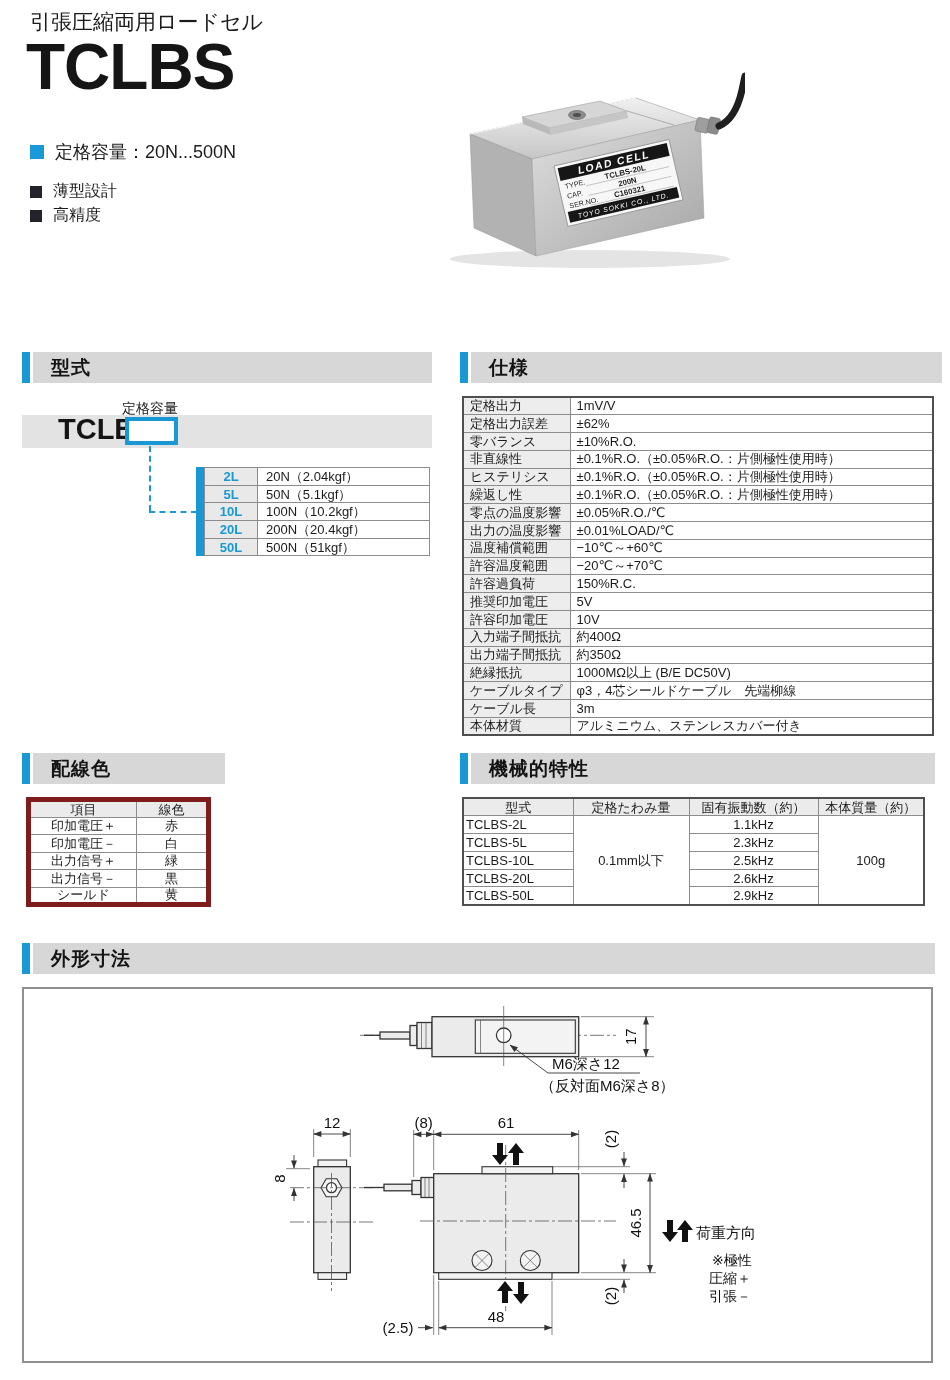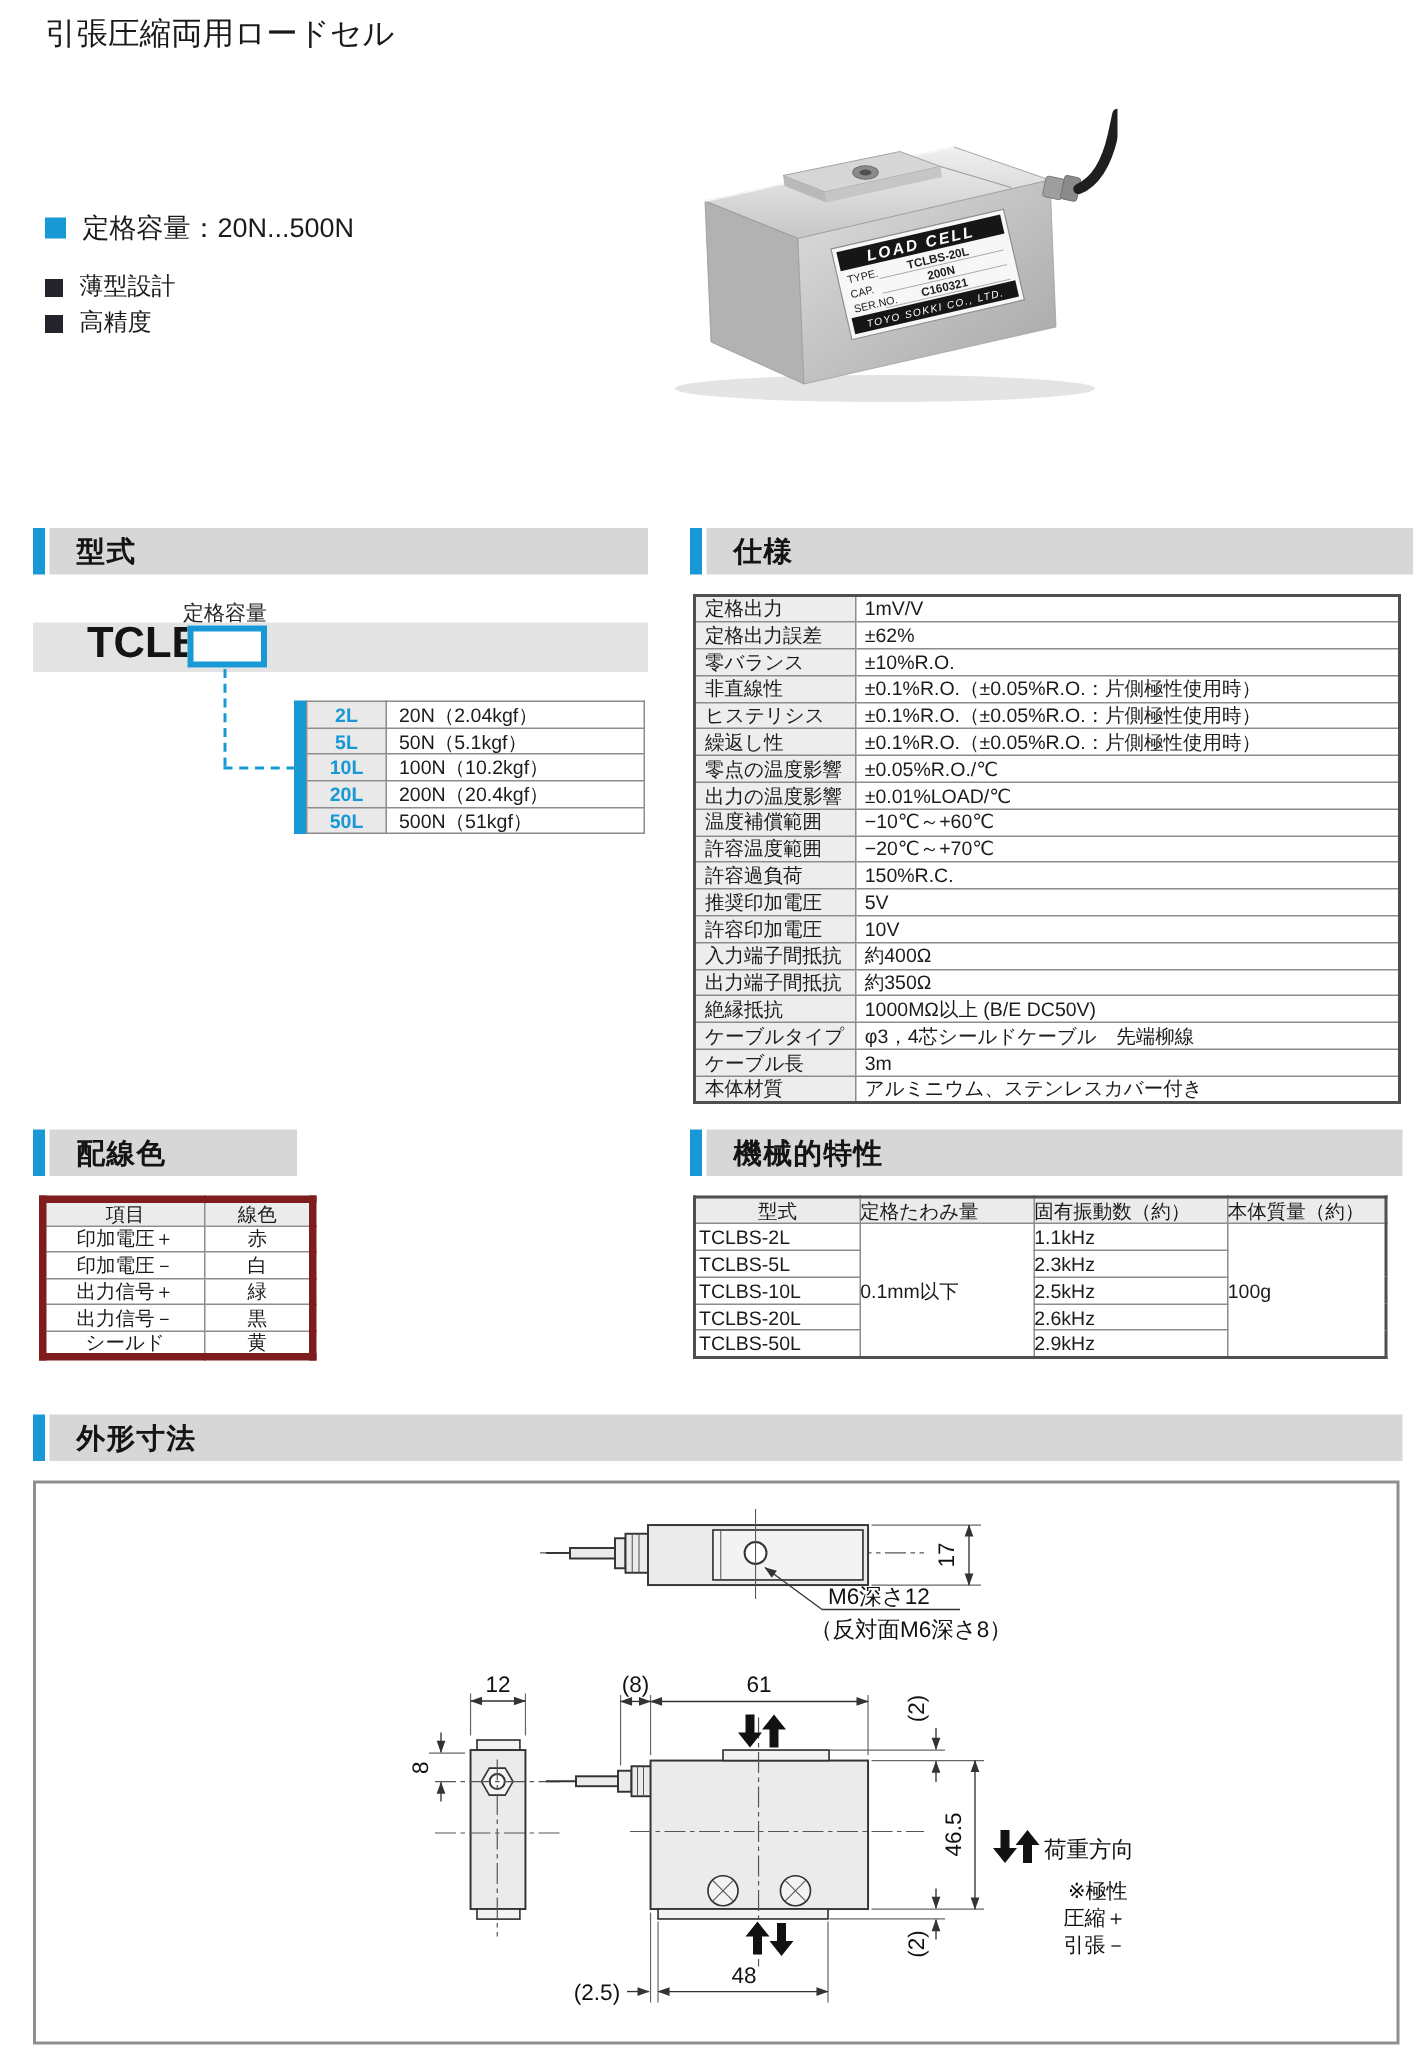--- a/index.html
+++ b/index.html
@@ -45,21 +45,21 @@
 
   .wiring-table{position:absolute;left:26px;top:797px;}
   .wiring-table table{border:5px solid #7f1d1d;}
   .wiring-table td,.wiring-table th{border:1px solid var(--line);font-size:13px;height:17.5px;line-height:1;text-align:center;font-weight:normal;}
   .wiring-table th{background:#ebebeb;}
   .wiring-table .c1{width:108px;}
   .wiring-table .c2{width:72px;}
 
   .mech-table{position:absolute;left:462px;top:797px;}
   .mech-table table{border:2px solid #4f4f4f;}
-  .mech-table td,.mech-table th{border:1px solid var(--line);font-size:13px;height:17.8px;line-height:1;text-align:left;font-weight:normal;}
+  .mech-table td,.mech-table th{border:1px solid var(--line);font-size:13px;height:17.8px;line-height:1;text-align:center;font-weight:normal;}
   .mech-table th{background:#ebebeb;}
   .mech-table .m{width:110px;text-align:left;padding-left:2px;}
   .mech-table .d{width:116px;}
   .mech-table .f{width:129px;}
   .mech-table .w{width:106px;}
 
   .draw-box{position:absolute;left:22px;top:987px;width:911px;height:376px;border:2px solid #8f8f8f;background:#fff;}
 
   
   .part{fill:#ebebeb;stroke:#333;stroke-width:1.3;}
@@ -73,20 +73,21 @@
   .dtxt{font-size:15px;fill:#111;font-family:"Liberation Sans","DejaVu Sans",sans-serif;}
   .dtxt2{font-size:14px;fill:#111;font-family:"Liberation Sans","DejaVu Sans",sans-serif;}
   .larr{fill:#111;}
 </style>
 </head>
 <body>
 
 <div id="page">
 
   <div class="subtitle">引張圧縮両用ロードセル</div>
+  <div class="main-title">TCLBS</div>
 
   <div class="feature f1">
     <span class="sq"></span>
     <span>定格容量：20N...500N</span>
   </div>
   <div class="feature f2">
     <span class="sq"></span>
     <span>薄型設計</span>
   </div>
   <div class="feature f3">
@@ -260,21 +261,21 @@
             <td class="val">3m</td>
           </tr>
       <tr>
             <td class="lbl">本体材質</td>
             <td class="val">アルミニウム、ステンレスカバー付き</td>
           </tr>
     </tbody>
       </table>
   </div>
 
-  <div class="sec" style="left:22px;top:753px;width:176px;">
+  <div class="sec" style="left:22px;top:753px;width:203px;">
     <span class="sec-bar"></span>
     <span class="sec-label">配線色</span>
   </div>
   <div class="wiring-table">
     <table>
       <tbody>
           <tr>
         <th class="c1">項目</th>
         <th class="c2">線色</th>
       </tr>

